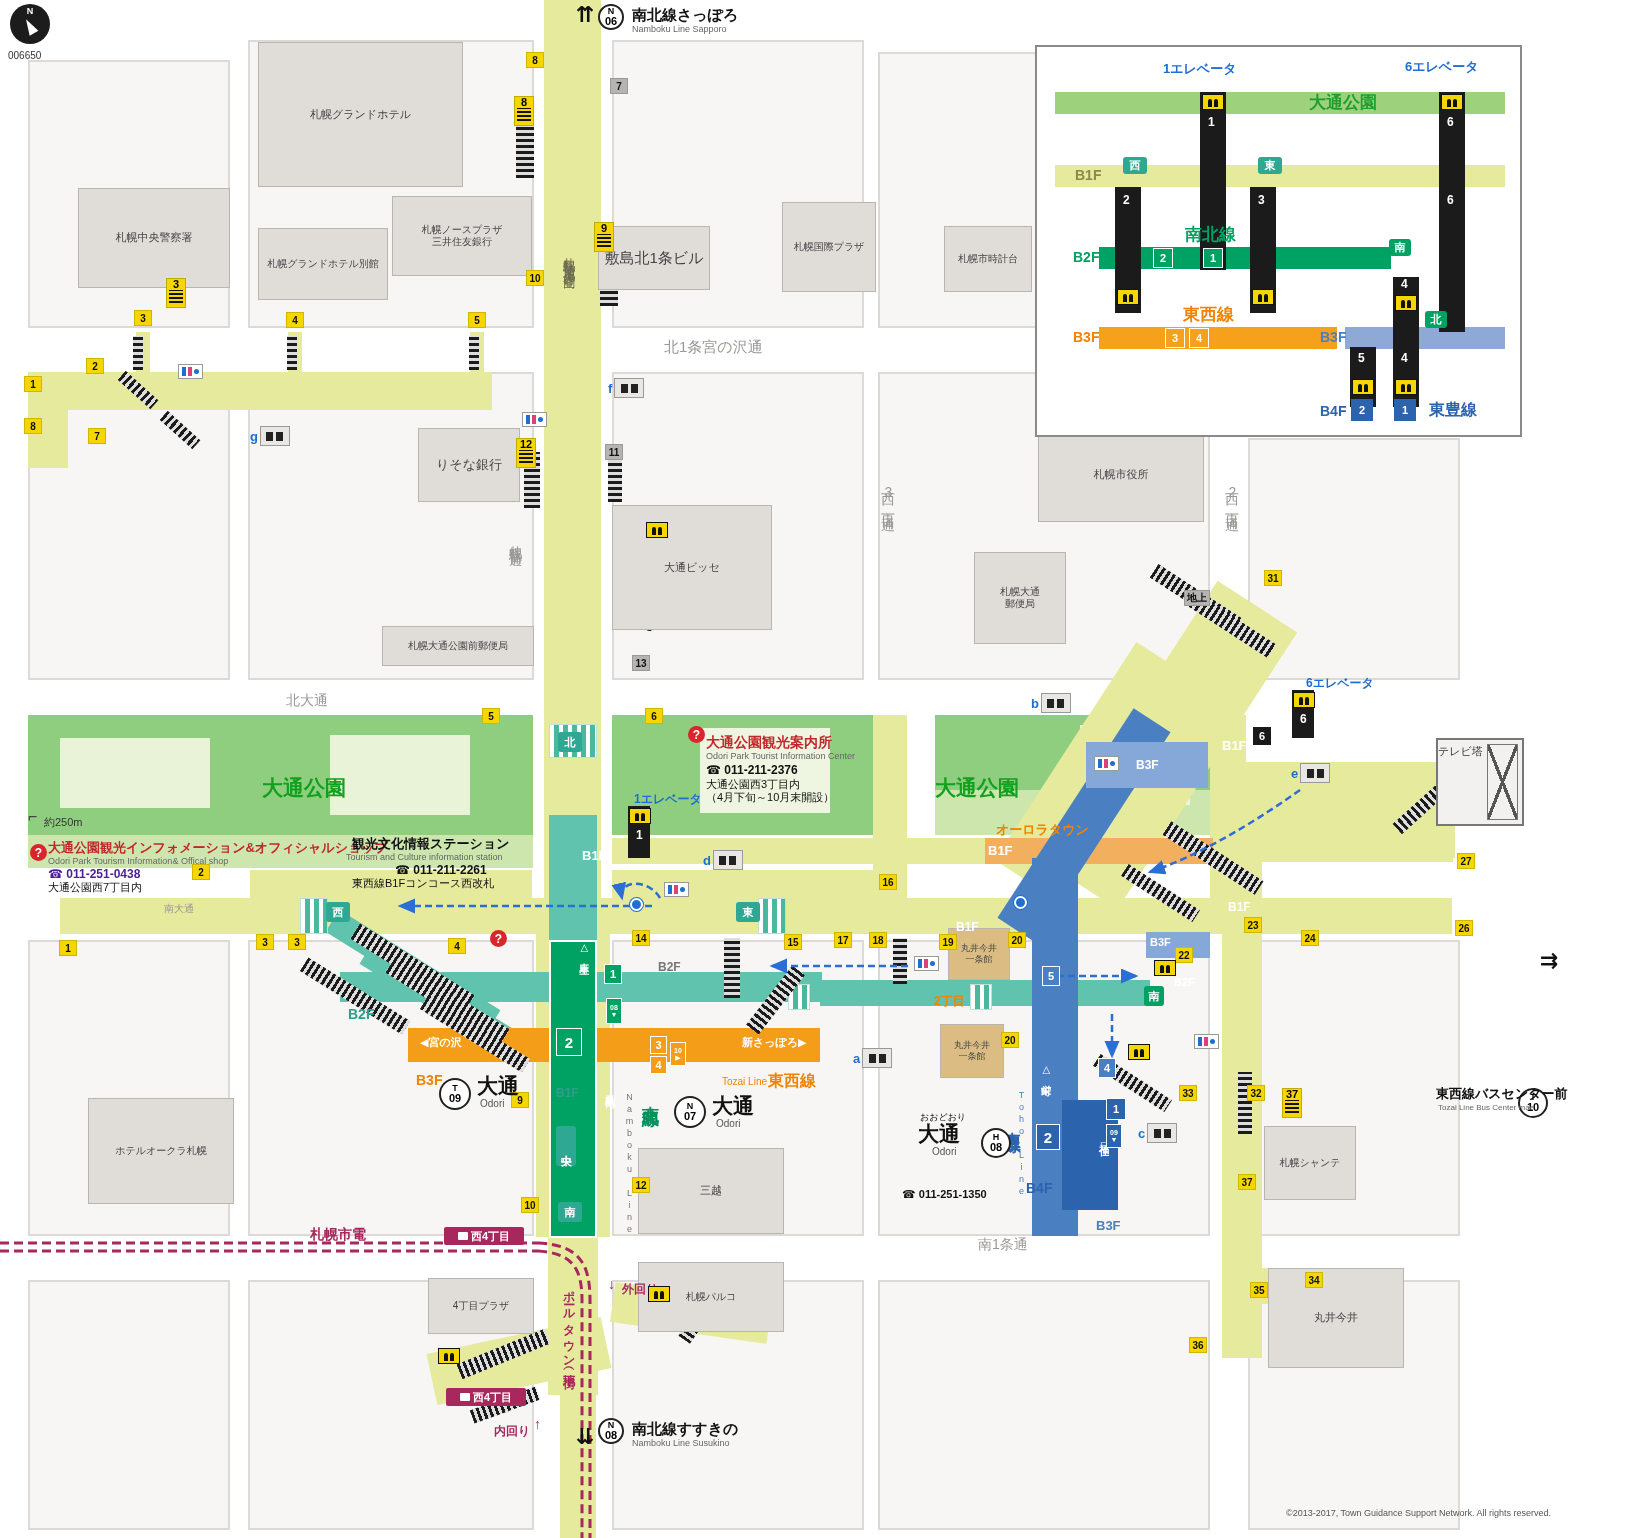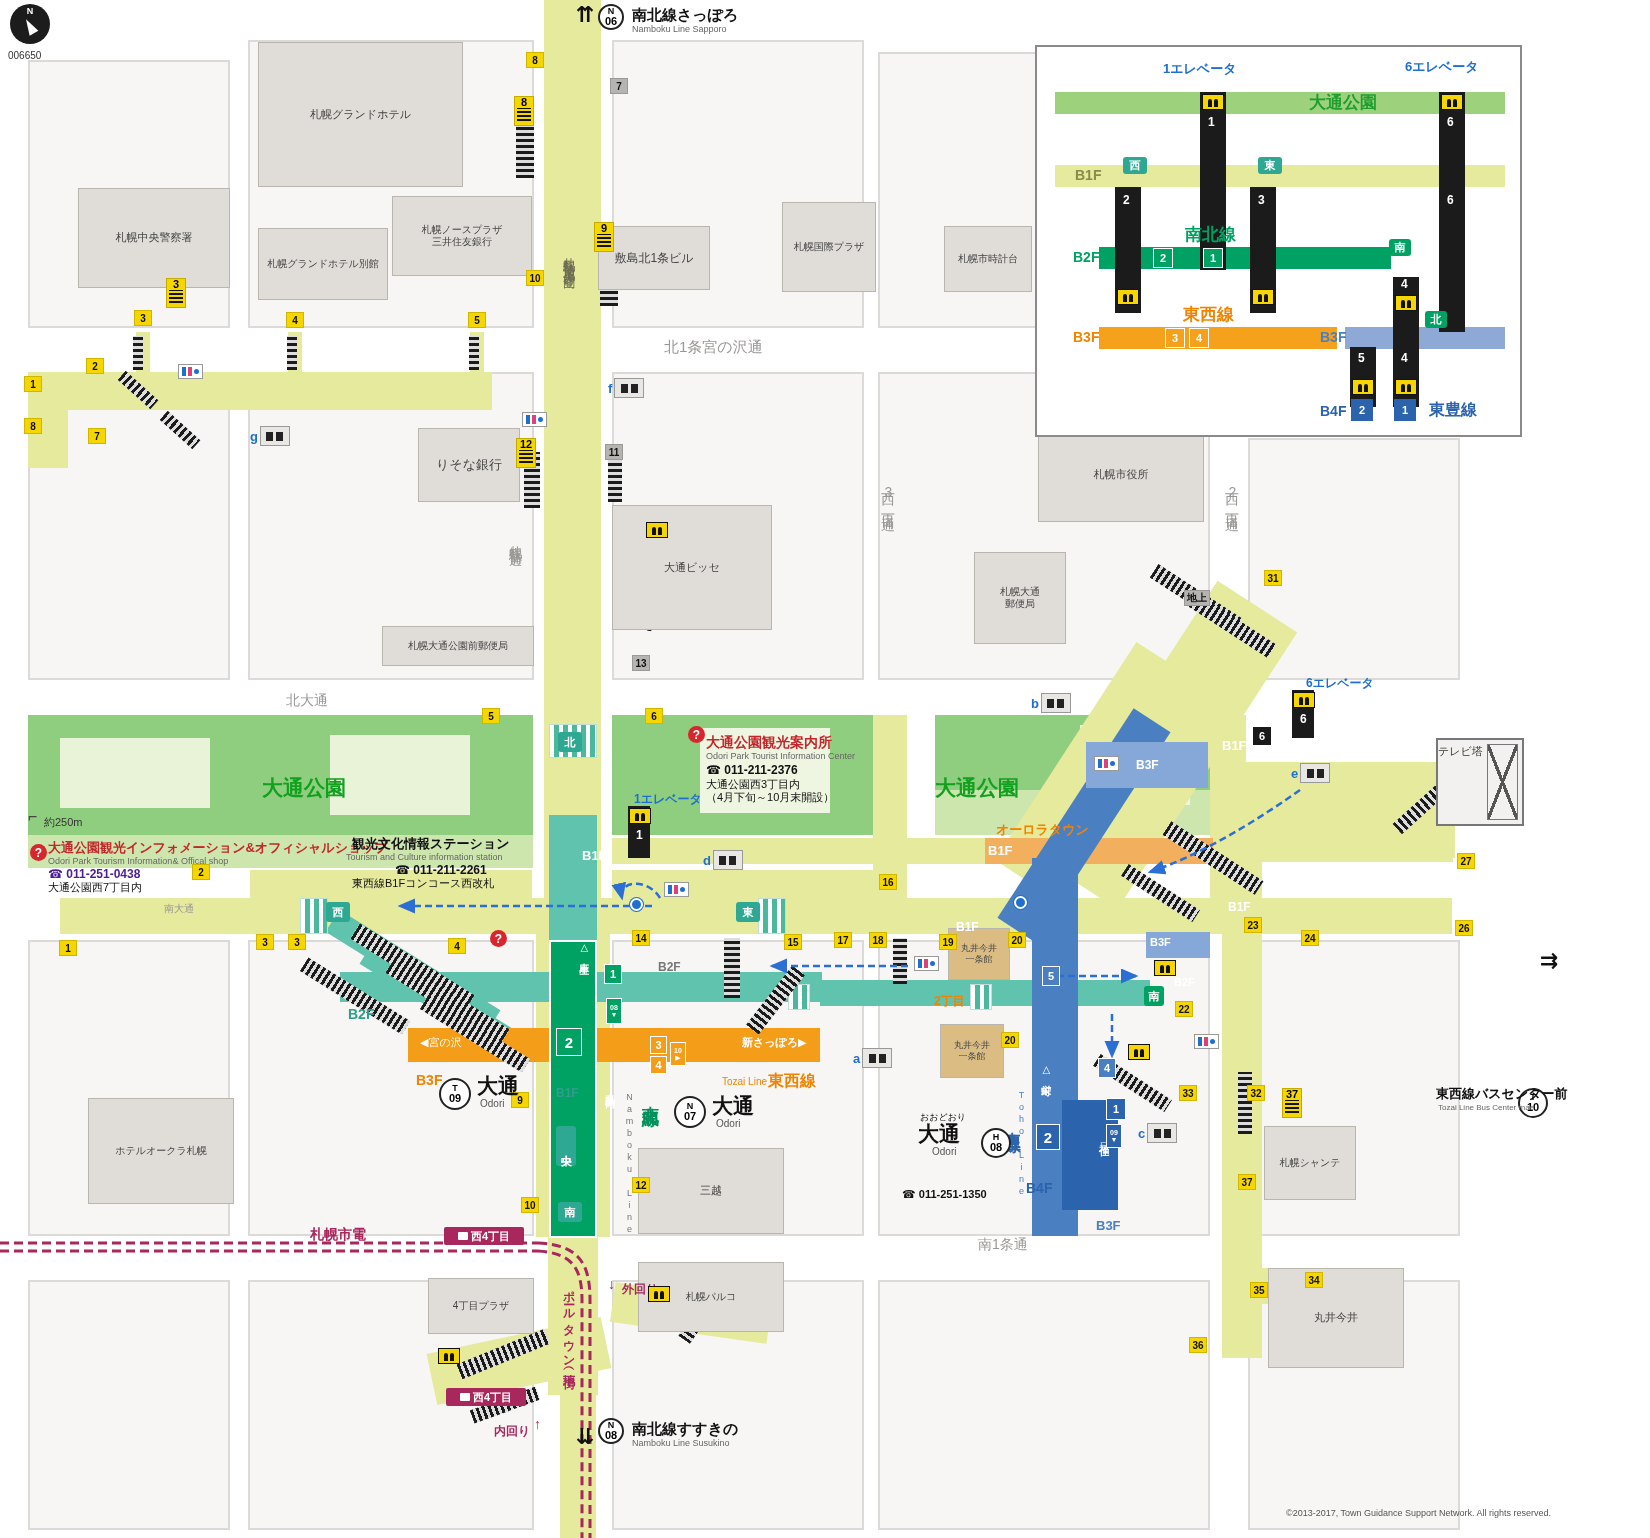--- a/index.html
+++ b/index.html
@@ -271,21 +271,21 @@
       <div class="bld-label" style="font-size: 11px;">札幌中央警察署</div>
     </div>
     <div class="i-bld" style="left: 258px; top: 228px; width: 130px; height: 72px;">
       <div class="bld-label" style="font-size: 10px;">札幌グランドホテル別館</div>
     </div>
     <div class="i-bld" style="left: 392px; top: 196px; width: 140px; height: 80px;">
       <div class="bld-label" style="font-size: 10px;">札幌ノースプラザ
 三井住友銀行</div>
     </div>
     <div class="i-bld" style="left: 598px; top: 226px; width: 112px; height: 64px;">
-      <div class="bld-label" style="font-size: 12px;">敷島北1条ビル</div>
+      <div class="bld-label" style="font-size: 15px;">敷島北1条ビル</div>
     </div>
     <div class="i-bld" style="left: 782px; top: 202px; width: 94px; height: 90px;">
       <div class="bld-label" style="font-size: 10px;">札幌国際プラザ</div>
     </div>
     <div class="i-bld" style="left: 944px; top: 226px; width: 88px; height: 66px;">
       <div class="bld-label" style="font-size: 10px;">札幌市時計台</div>
     </div>
     <div class="i-bld" style="left: 1038px; top: 428px; width: 166px; height: 94px;">
       <div class="bld-label" style="font-size: 11px;">札幌市役所</div>
     </div>
@@ -351,21 +351,21 @@
     <div class="i-txt" style="left: 1228px; top: 900px; color: rgb(255, 255, 255); font-size: 12px; font-weight: bold;">B1F</div>
     <div class="i-txt" style="left: 1136px; top: 758px; color: rgb(255, 255, 255); font-size: 12px; font-weight: bold;">B3F</div>
     <div class="i-txt" style="left: 1150px; top: 936px; color: rgb(255, 255, 255); font-size: 11px; font-weight: bold;">B3F</div>
     <div class="i-txt" style="left: 1174px; top: 976px; color: rgb(255, 255, 255); font-size: 11px; font-weight: bold;">B2F</div>
     <div class="i-txt" style="left: 348px; top: 1006px; color: rgb(47, 158, 138); font-size: 14px; font-weight: bold;">B2F</div>
     <div class="i-txt" style="left: 658px; top: 960px; color: rgb(119, 119, 119); font-size: 12px; font-weight: bold;">B2F</div>
     <div class="i-txt" style="left: 416px; top: 1072px; color: rgb(240, 131, 0); font-size: 14px; font-weight: bold;">B3F</div>
     <div class="i-txt" style="left: 556px; top: 1086px; color: rgb(47, 158, 138); font-size: 12px; font-weight: bold;">B1F</div>
     <div class="i-txt" style="left: 1026px; top: 1180px; color: rgb(43, 100, 173); font-size: 14px; font-weight: bold;">B4F</div>
     <div class="i-txt" style="left: 1096px; top: 1218px; color: rgb(74, 128, 194); font-size: 13px; font-weight: bold;">B3F</div>
-    <div class="i-txt" style="left: 420px; top: 1036px; color: rgb(255, 255, 255); font-size: 11px; font-weight: normal;">◀宮の沢</div>
+    <div class="i-txt" style="left: 420px; top: 1036px; color: rgb(255, 255, 255); font-size: 11px; font-weight: bold;">◀宮の沢</div>
     <div class="i-txt" style="left: 742px; top: 1036px; color: rgb(255, 255, 255); font-size: 11px; font-weight: bold;">新さっぽろ▶</div>
     <div class="i-txt vert" style="left: 640px; top: 1092px; color: rgb(0, 145, 92); font-size: 17px; font-weight: bold;">南北線</div>
     <div class="i-txt vert" style="left: 624px; top: 1092px; color: rgb(119, 119, 119); font-size: 9px;">Namboku Line</div>
     <div class="i-txt" style="left: 768px; top: 1072px; color: rgb(240, 131, 0); font-size: 16px; font-weight: bold;">東西線</div>
     <div class="i-txt" style="left: 722px; top: 1076px; color: rgb(240, 131, 0); font-size: 10px;">Tozai Line</div>
     <div class="i-txt vert" style="left: 1002px; top: 1118px; color: rgb(43, 100, 173); font-size: 17px; font-weight: bold;">東豊線</div>
     <div class="i-txt vert" style="left: 1016px; top: 1090px; color: rgb(74, 128, 194); font-size: 9px;">Toho Line</div>
     <div class="i-txt vert" style="left: 578px; top: 942px; color: rgb(255, 255, 255); font-size: 10px; font-weight: bold;">△麻生</div>
     <div class="i-txt vert" style="left: 604px; top: 1086px; color: rgb(255, 255, 255); font-size: 10px; font-weight: bold;">真駒内</div>
     <div class="i-txt vert" style="left: 1040px; top: 1064px; color: rgb(255, 255, 255); font-size: 10px; font-weight: bold;">△栄町</div>
@@ -429,21 +429,21 @@
     <div class="i-exit" style="left: 1264px; top: 570px;">31</div>
     <div class="i-exit" style="left: 192px; top: 864px;">2</div>
     <div class="i-exit" style="left: 879px; top: 874px;">16</div>
     <div class="i-exit" style="left: 632px; top: 930px;">14</div>
     <div class="i-exit" style="left: 784px; top: 934px;">15</div>
     <div class="i-exit" style="left: 834px; top: 932px;">17</div>
     <div class="i-exit" style="left: 869px; top: 932px;">18</div>
     <div class="i-exit" style="left: 939px; top: 934px;">19</div>
     <div class="i-exit" style="left: 1008px; top: 932px;">20</div>
     <div class="i-exit" style="left: 1001px; top: 1032px;">20</div>
-    <div class="i-exit" style="left: 1175px; top: 1001px;">22</div>
+    <div class="i-exit" style="left: 1175px; top: 947px;">22</div>
     <div class="i-exit" style="left: 1244px; top: 917px;">23</div>
     <div class="i-exit" style="left: 1301px; top: 930px;">24</div>
     <div class="i-exit" style="left: 1455px; top: 920px;">26</div>
     <div class="i-exit" style="left: 1457px; top: 853px;">27</div>
     <div class="i-exit" style="left: 59px; top: 940px;">1</div>
     <div class="i-exit" style="left: 256px; top: 934px;">3</div>
     <div class="i-exit" style="left: 288px; top: 934px;">3</div>
     <div class="i-exit" style="left: 448px; top: 938px;">4</div>
     <div class="i-exit" style="left: 511px; top: 1092px;">9</div>
     <div class="i-exit" style="left: 521px; top: 1197px;">10</div>

